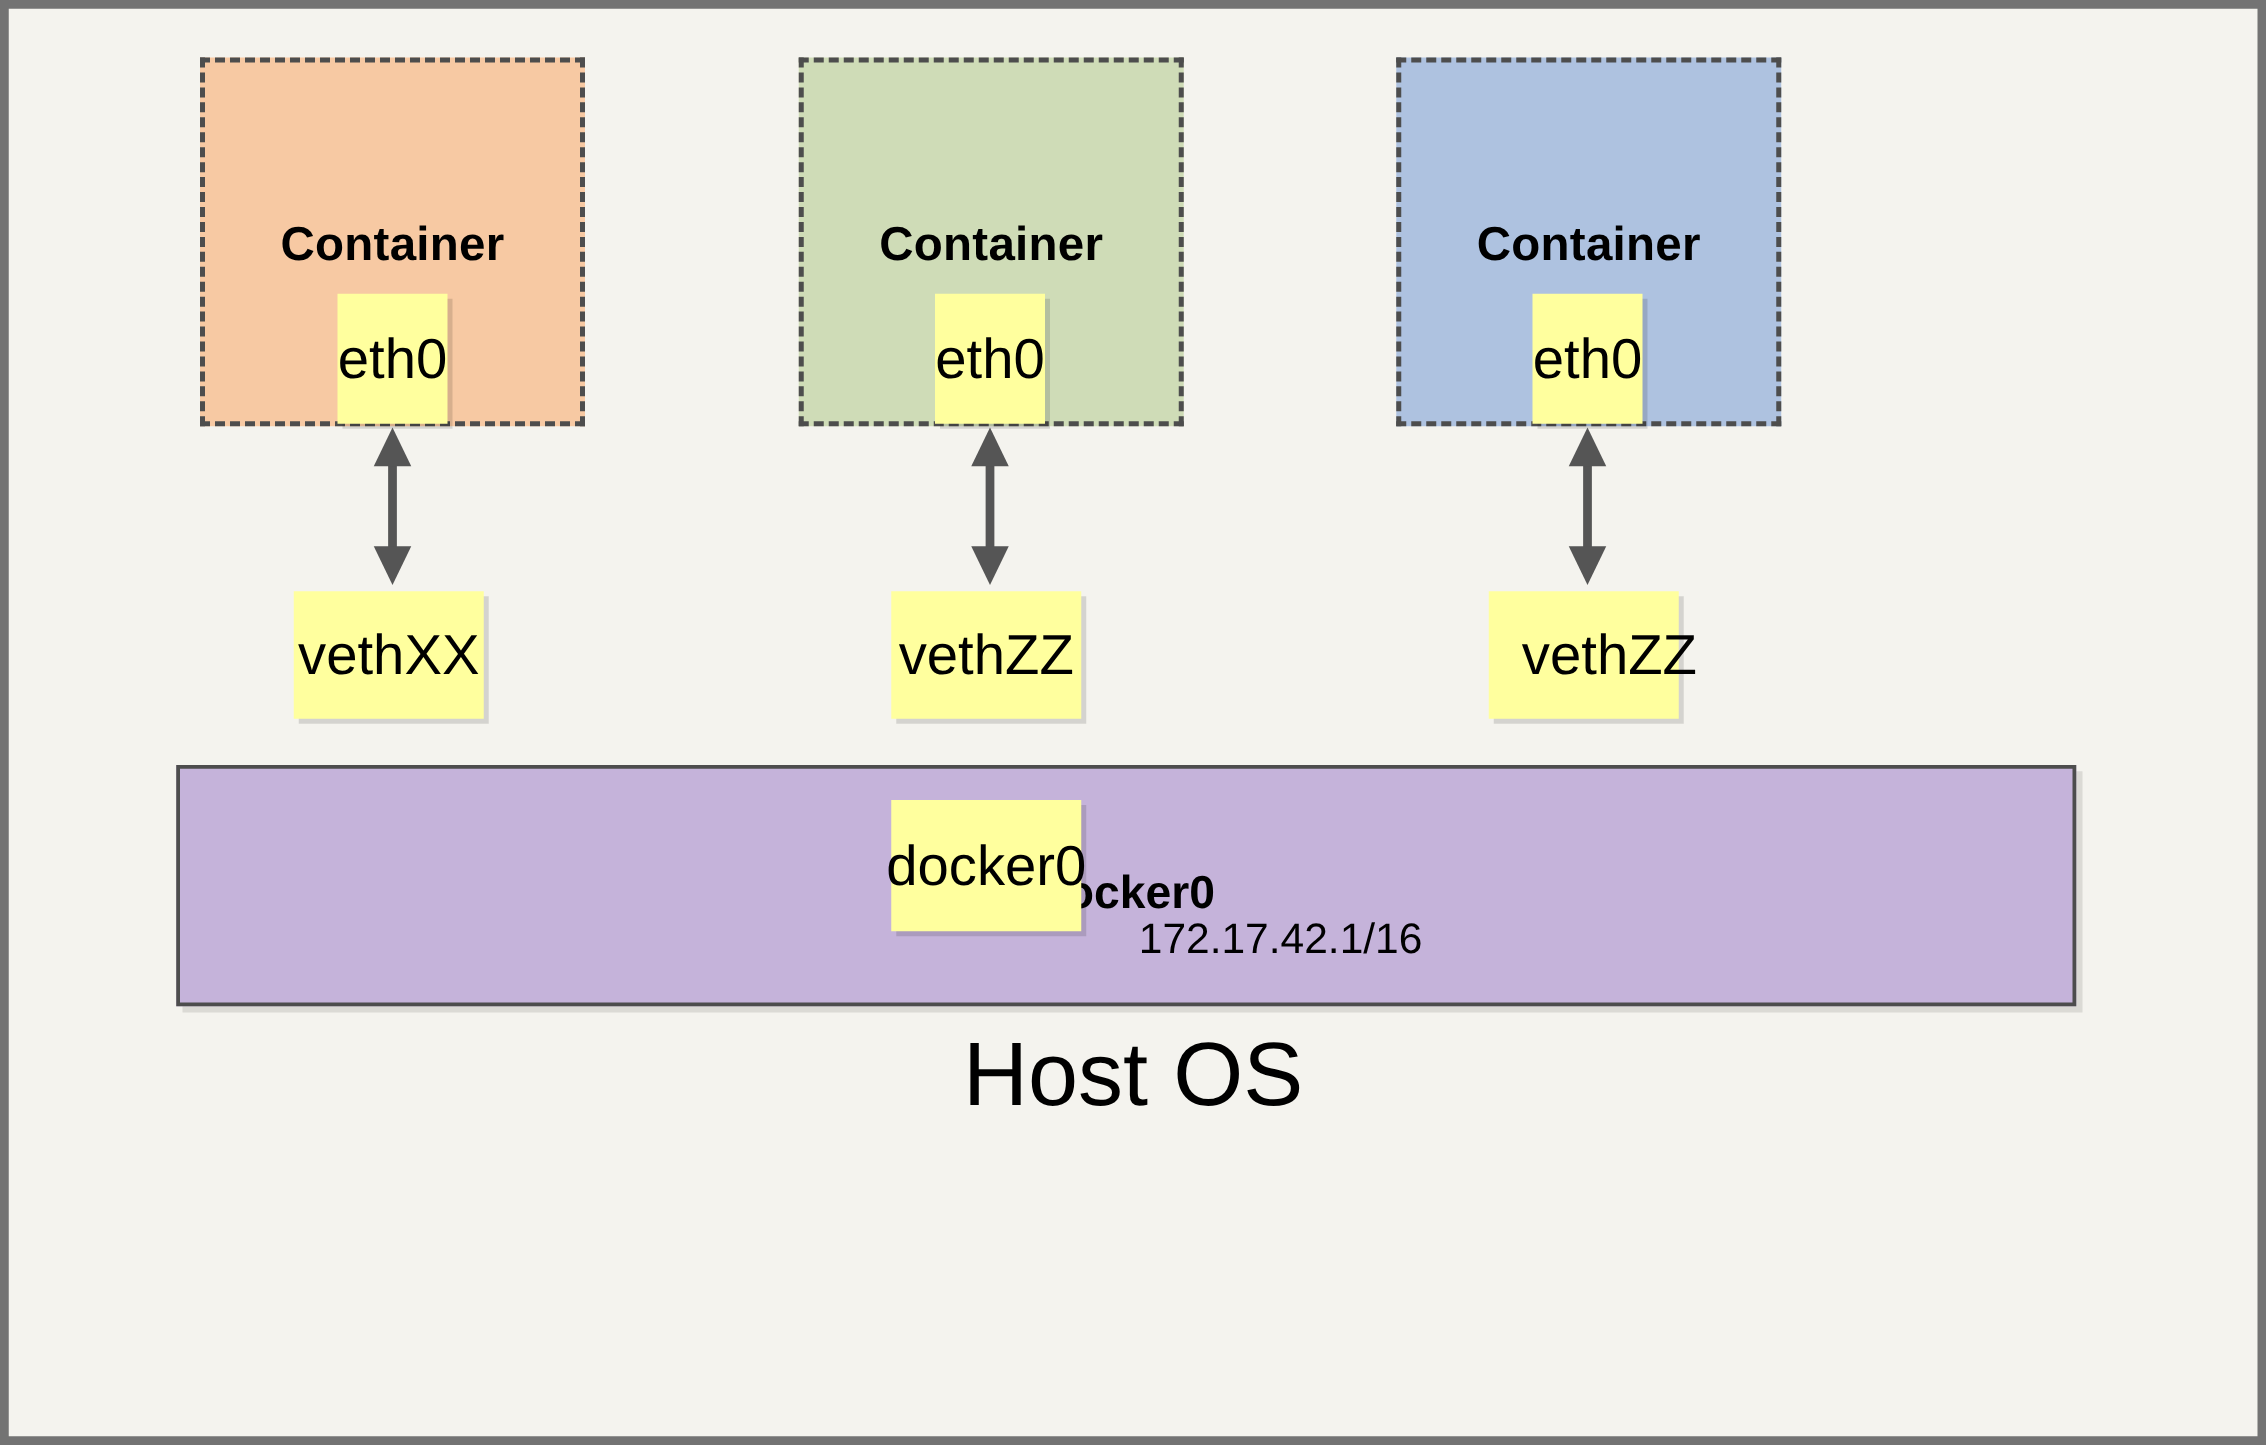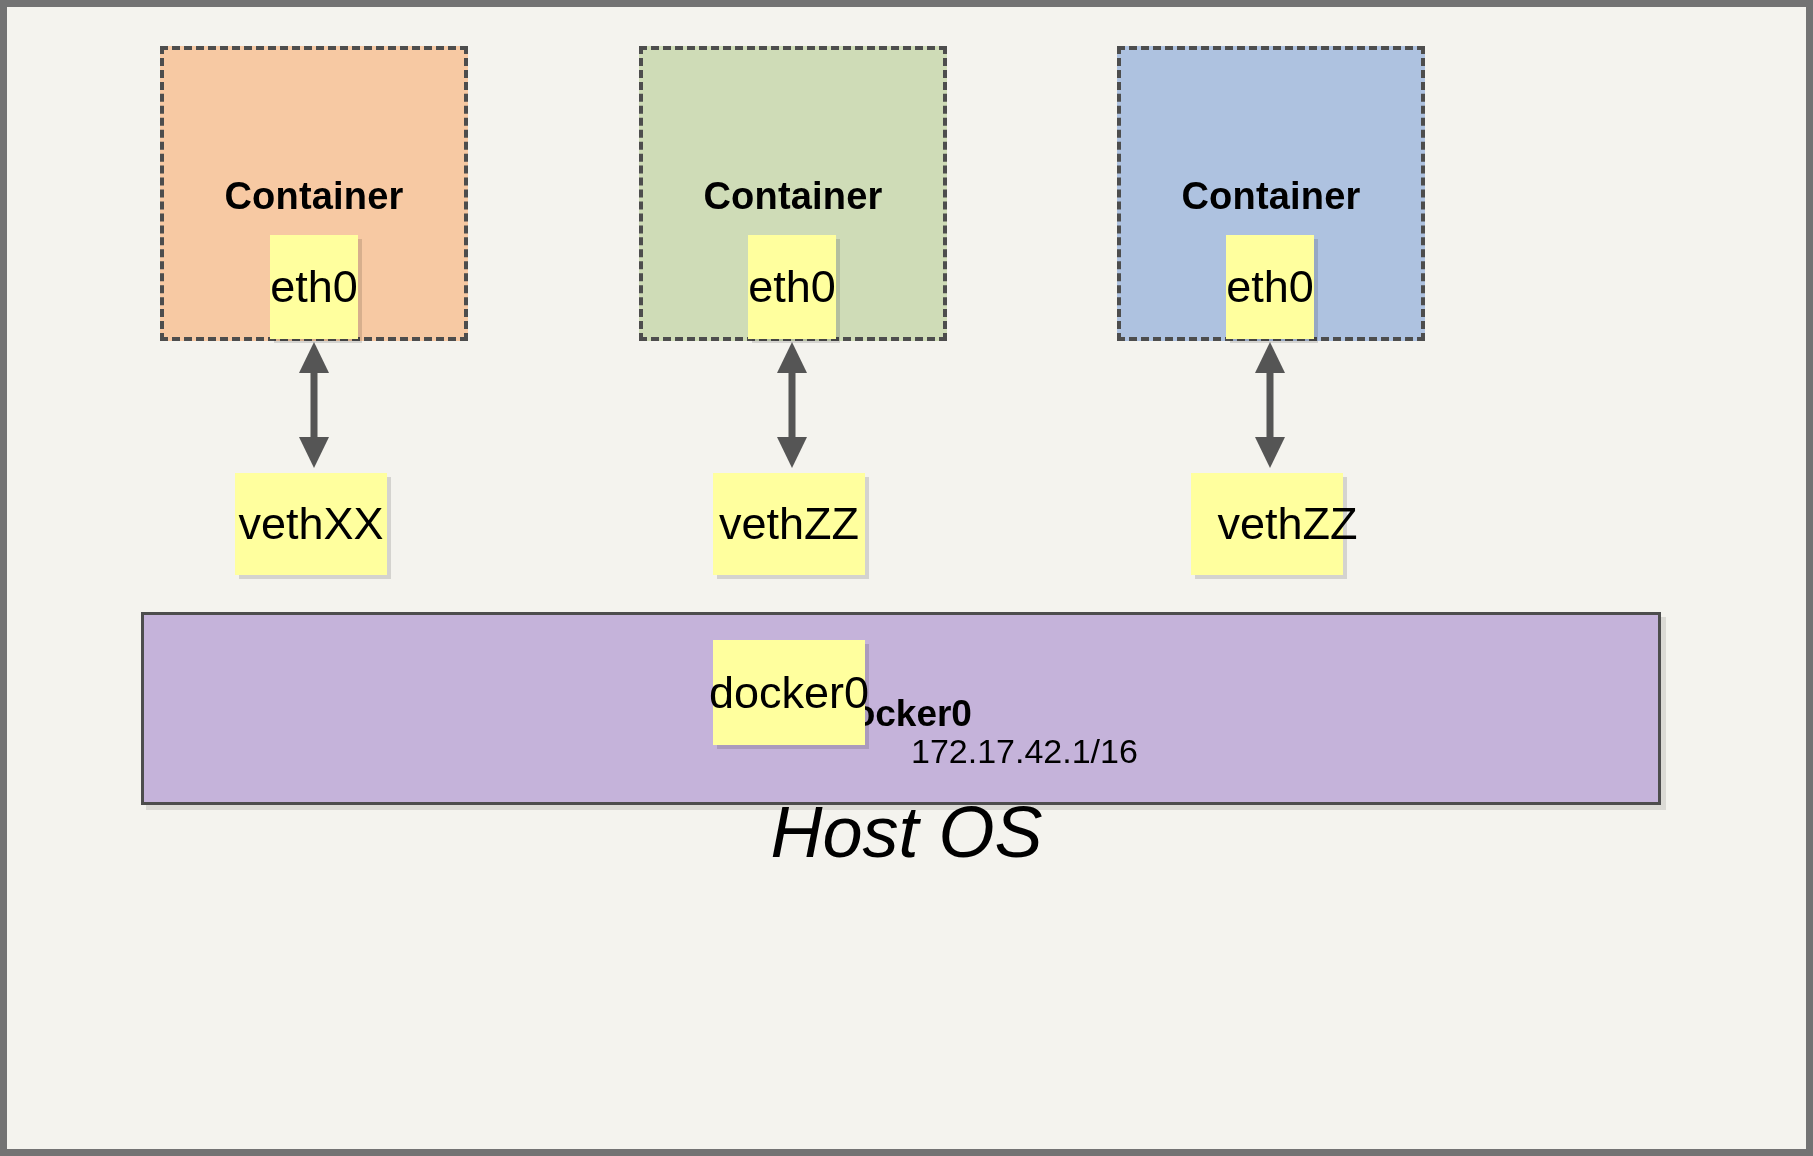--- a/index.html
+++ b/index.html
@@ -153,16 +153,16 @@
     <div class="note" style="left:1184px; top:466px; width:152px; height:102px;padding-left:41px;">
       <span>vethZZ</span>
     </div>
 
     <div class="note" style="left:706px; top:633px; width:152px; height:105px;">
       <span>docker0</span>
     </div>
 
     <div class="plain-text" id="ip-label" style="left:868px; top:725px;">172.17.42.1/16</div>
 
-    <div class="plain-text" id="host-os-label" style="top:784px;font-style:italic;">Host OS</div>
+    <div class="plain-text" id="host-os-label" style="top:812px;">Host OS</div>
 
   </div>
 </div>
 
 </body></html>

